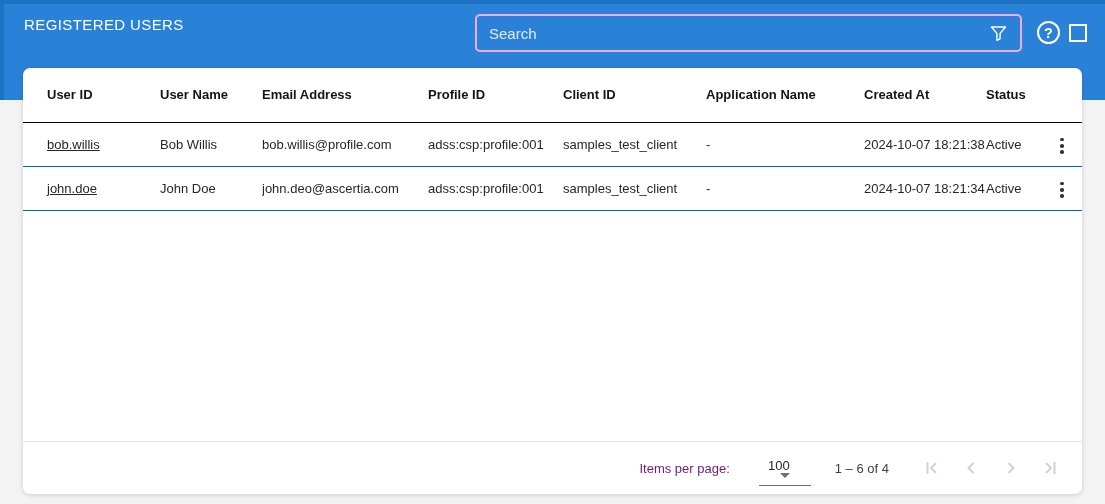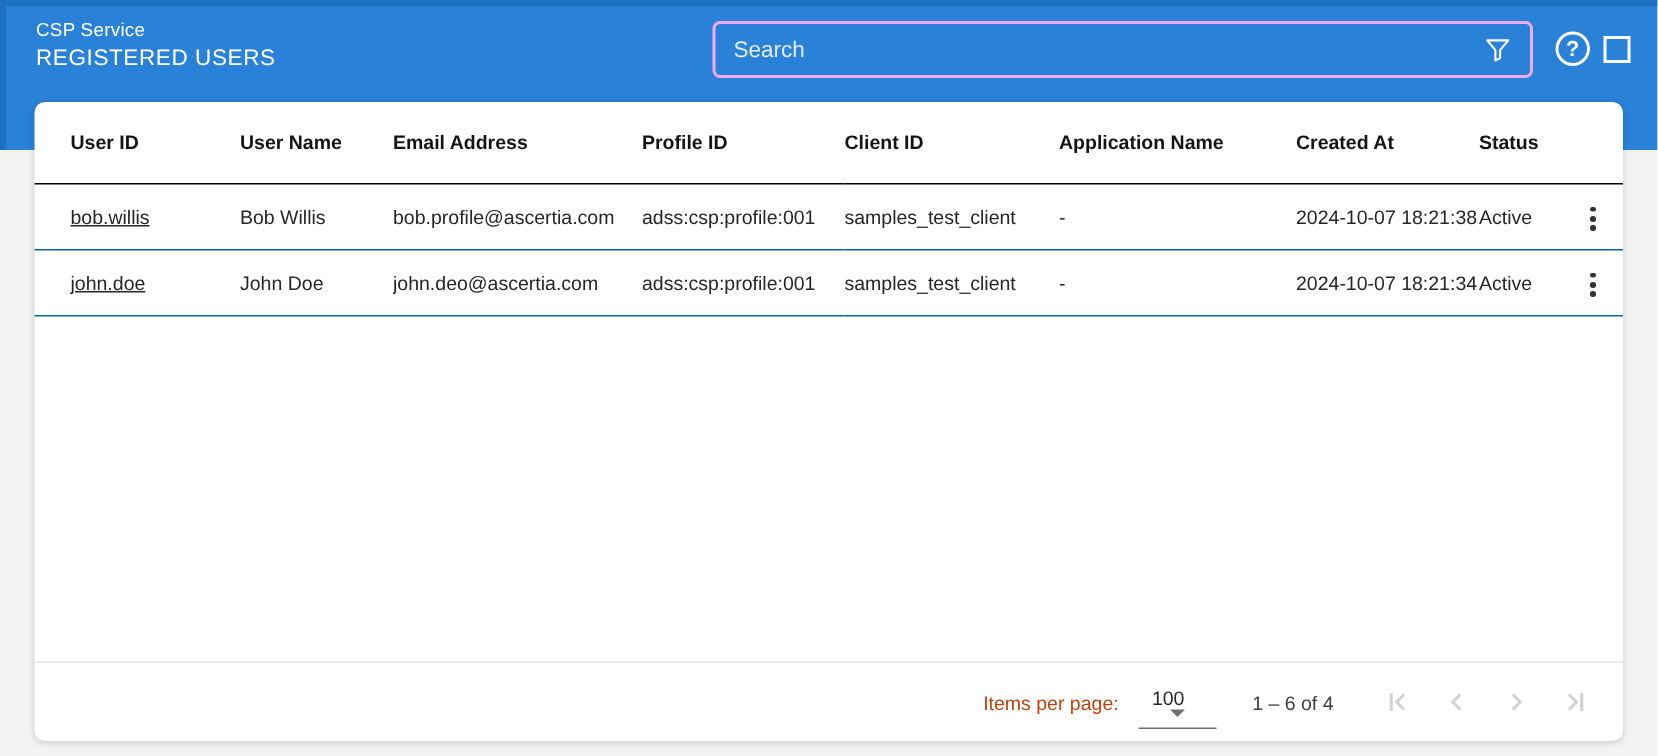--- a/index.html
+++ b/index.html
@@ -96,21 +96,21 @@
   .filler { flex: 1; }
 
   
   .paginator {
     height: 53px;
     border-top: 1px solid #e4e4e4;
     display: flex; align-items: center; justify-content: flex-end;
     padding-right: 11px;
     color: #3f3f3f; font-size: 13px;
   }
-  .ipp-label { margin-right: 13px; color: #c2410c; }
+  .ipp-label { margin-right: 29px; color: #701a75; }
   .ipp-select {
     display: inline-flex; align-items: center;
     border-bottom: 1.5px solid #6e6e6e;
     padding: 0 2px 7px 2px; min-width: 52px; justify-content: space-between;
     cursor: pointer; margin-top: 7px; flex-direction: column;
   }
   .ipp-value { font-size: 13px; color: #262626; margin-right: 12px; }
   .caret-down-icon {
     width: 0; height: 0;
     border-left: 5px solid transparent; border-right: 5px solid transparent;
@@ -124,21 +124,20 @@
   }
   .nav-btn svg { stroke: #d2d2d2; }
 </style>
 </head>
 <body>
 
 <div class="app">
 
   <header class="topbar">
     <div class="title-block">
-      <div class="service-label">CSP Service</div>
       <h1 class="page-title">REGISTERED USERS</h1>
     </div>
 
     <div class="search-box">
       <input class="search-input" type="text" placeholder="Search" style="">
       <span class="filter-icon">
         <svg width="21" height="21" viewBox="0 0 24 24" fill="none" stroke="#ffffff" stroke-width="1.6" stroke-linejoin="round">
           <path d="M4 4.5h16l-6.2 7.4v6.1l-3.6 1.8v-7.9L4 4.5z"></path>
         </svg>
       </span>
@@ -173,21 +172,21 @@
           <th>Application Name</th>
           <th>Created At</th>
           <th>Status</th>
           <th></th>
         </tr>
       </thead>
       <tbody>
         <tr>
           <td><a class="row-link">bob.willis</a></td>
           <td>Bob Willis</td>
-          <td>bob.profile@ascertia.com</td>
+          <td>bob.willis@profile.com</td>
           <td>adss:csp:profile:001</td>
           <td>samples_test_client</td>
           <td>-</td>
           <td>2024-10-07 18:21:38</td>
           <td>Active</td>
           <td class="kebab-cell">
             <button class="kebab-btn">
                 <i></i>
                 <i></i>
                 <i></i>

